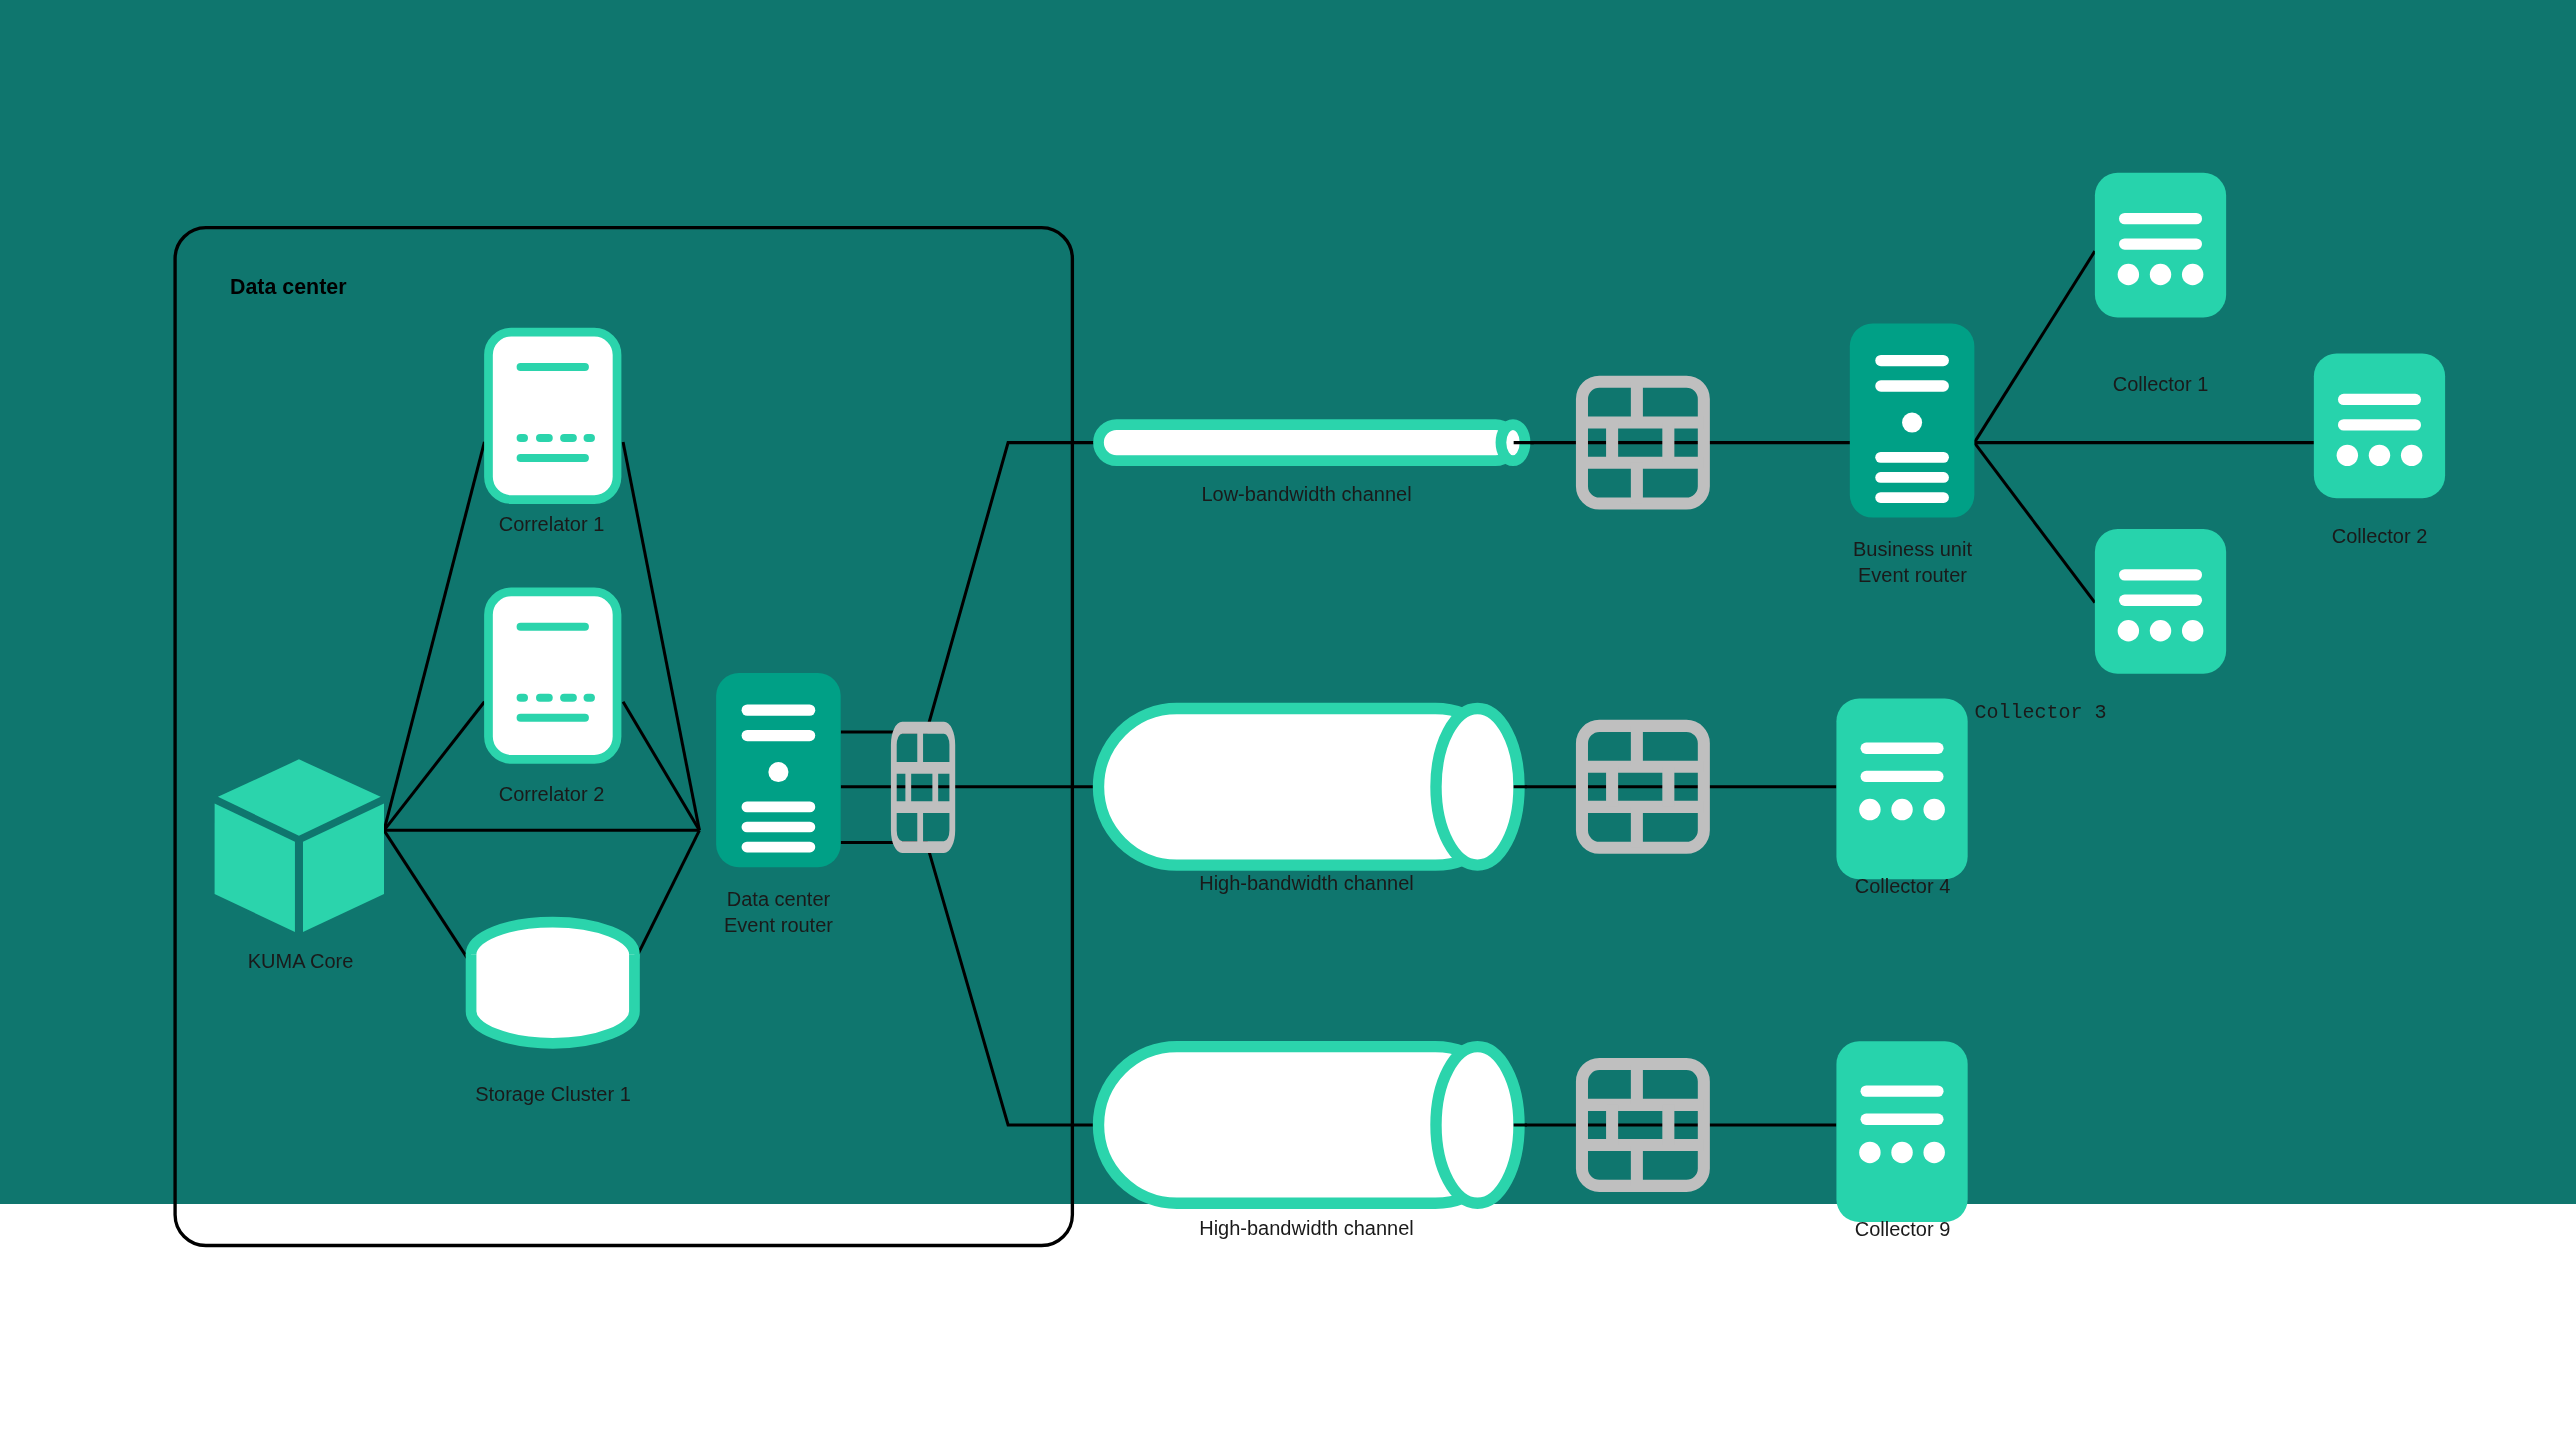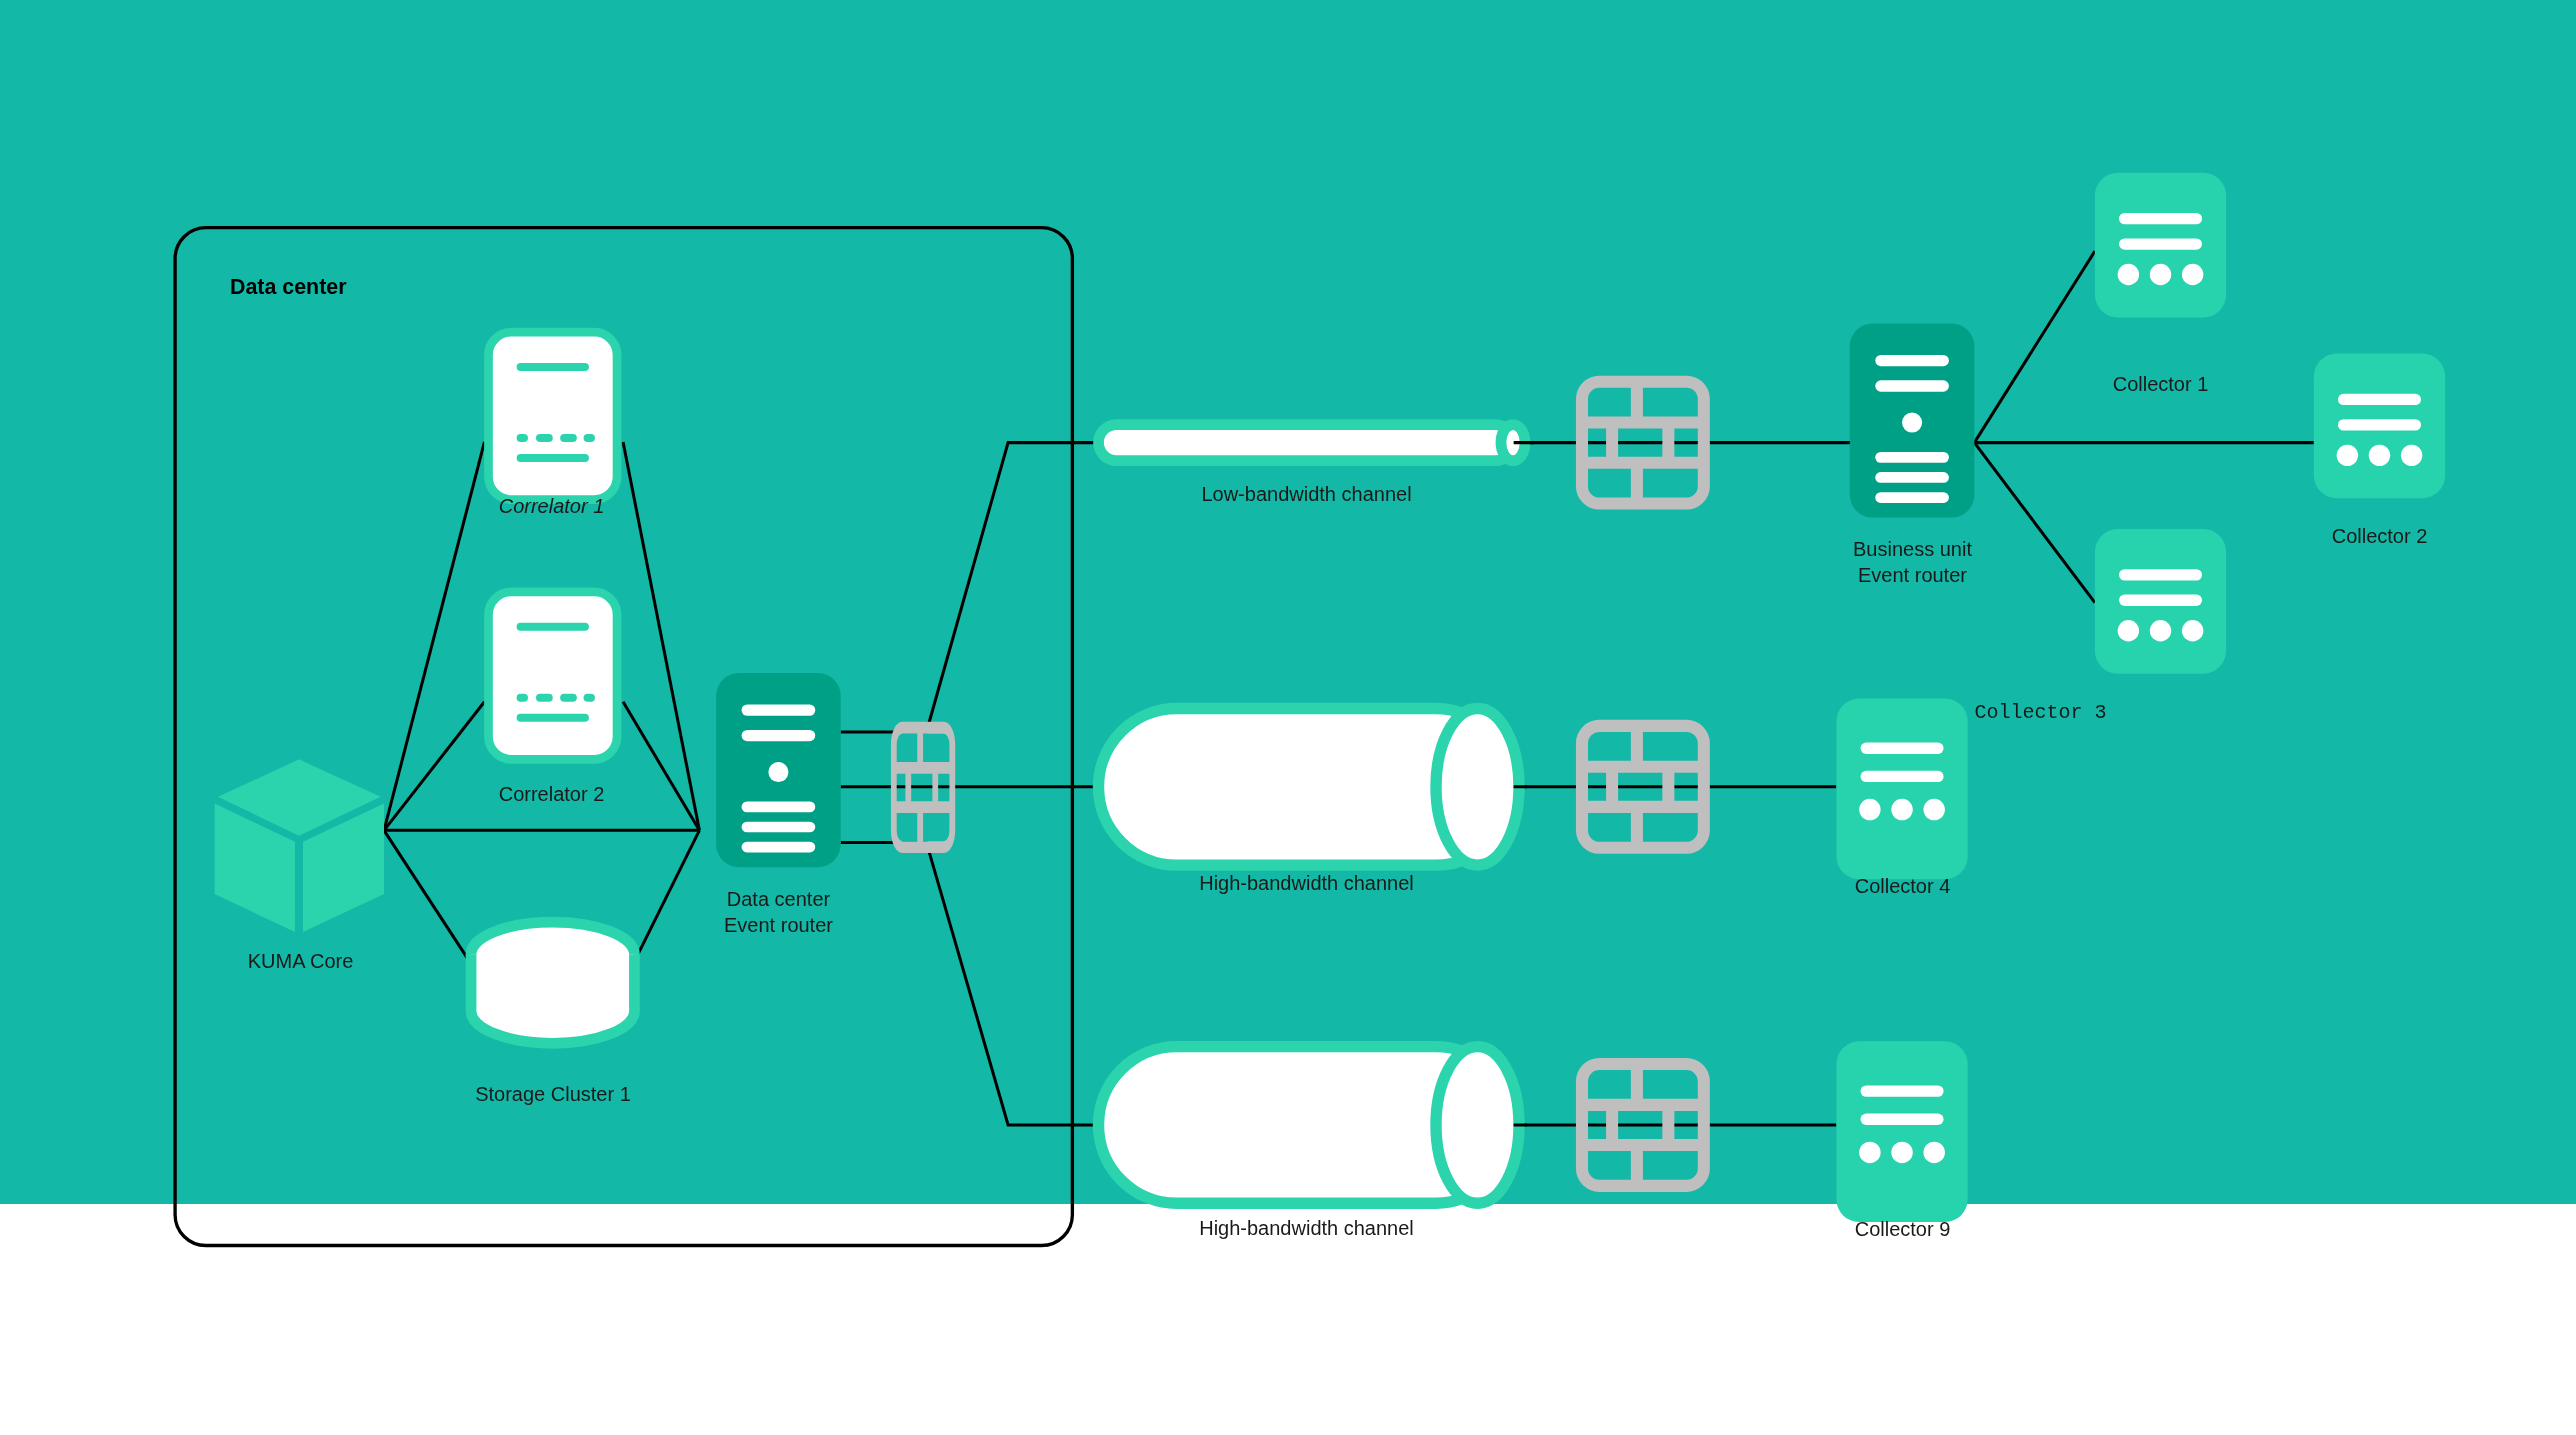--- a/index.html
+++ b/index.html
@@ -11,21 +11,21 @@
   body {
     width: 2576px;
     height: 1435px;
     font-family: "Liberation Sans", sans-serif;
     overflow: hidden;
   }
   #diagram-root {
     position: relative;
     width: 2576px;
     height: 1204px;
-    background: #14b8a6;
+    background: #0f766e;
   }
   #diagram-svg {
     position: absolute;
     top: 0;
     left: 0;
     width: 2576px;
     height: 1435px;
   }
   .node-label {
     position: absolute;
@@ -219,21 +219,21 @@
     <g transform="translate(2742,1555)">
       <use href="#sym-collector-tall"></use>
     </g>
 
   </svg>
 
   <div class="zone-title" style="left:230px; top:275px;">Data center</div>
 
   <div class="node-label" style="left:210px; top:949px; width:181px;">KUMA Core</div>
 
-  <div class="node-label" style="left:461px; top:494px; width:181px;font-style:italic;">Correlator 1</div>
+  <div class="node-label" style="left:461px; top:512px; width:181px;">Correlator 1</div>
 
   <div class="node-label" style="left:461px; top:782px; width:181px;">Correlator 2</div>
 
   <div class="node-label" style="left:439px; top:1082px; width:228px;text-align:center;">Storage Cluster 1</div>
 
   <div class="node-label" style="left:688px; top:887px; width:181px;">Data center
 Event router</div>
 
   <div class="node-label" style="left:1822px; top:537px; width:181px;">Business unit
 Event router</div>

